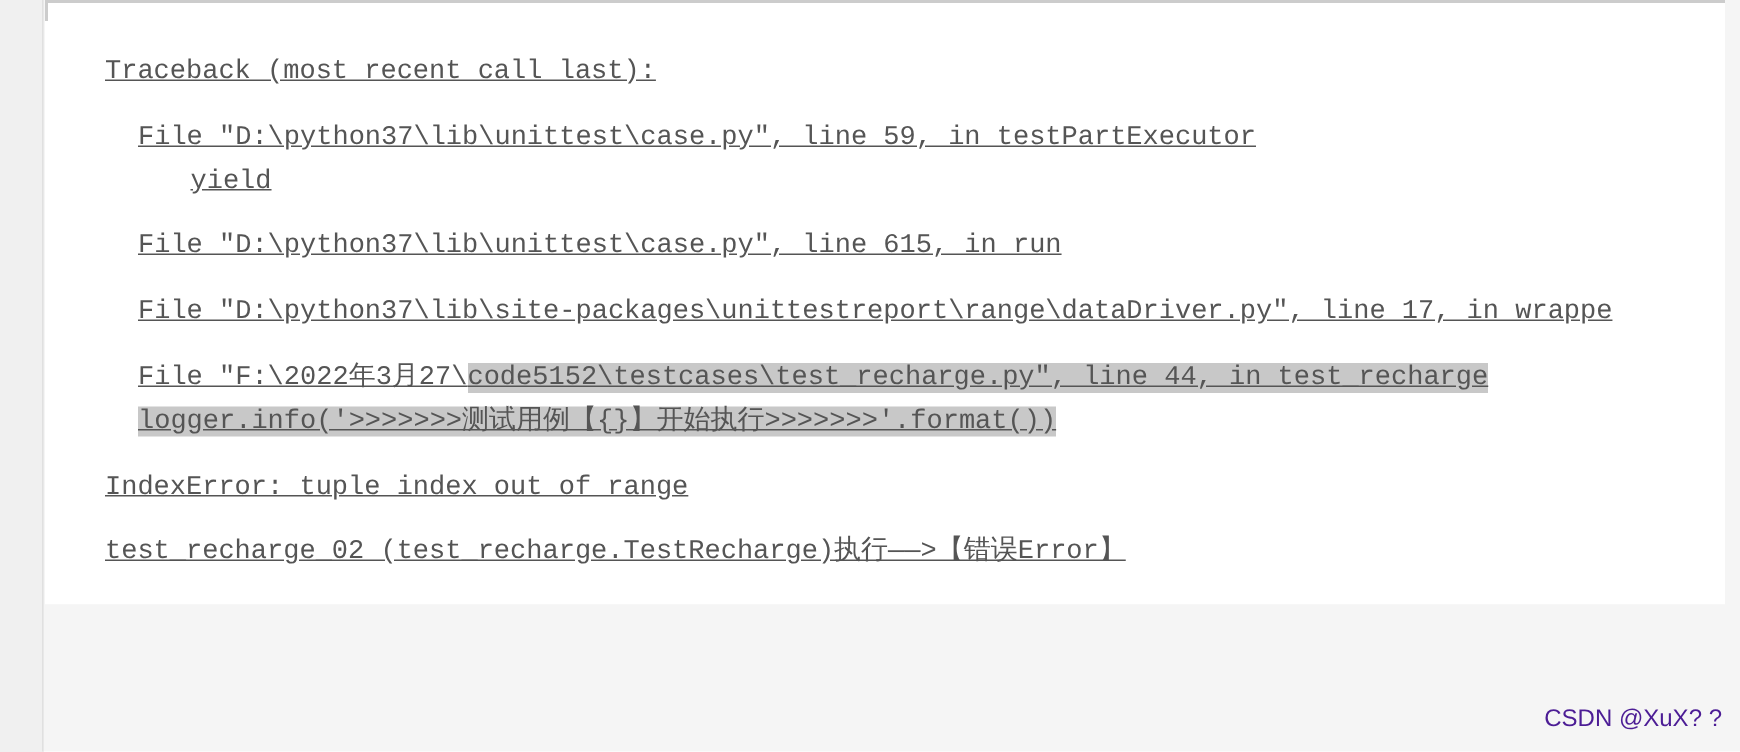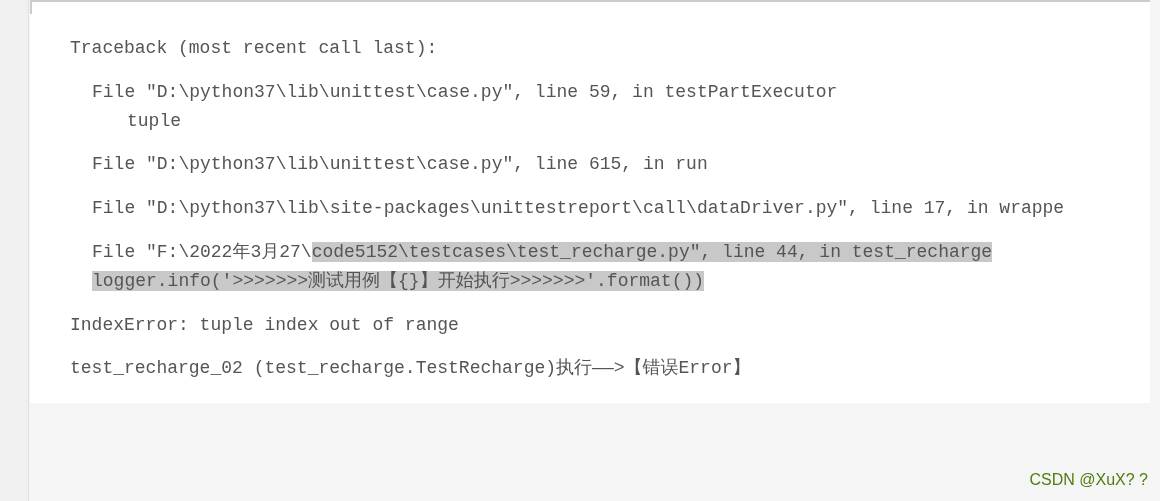--- a/index.html
+++ b/index.html
@@ -9,20 +9,21 @@
       background: #f5f5f5;
       color: #555;
       font-size: 18px;
       line-height: 1.6;
     }
     .container {
       background: #fff;
       margin: 0 10px 0 30px;
       padding: 20px 20px 20px 40px;
       overflow: hidden;
+      text-decoration: underline;
     }
     .header-border {
       border-top: 2px solid #ccc;
       border-left: 2px solid #ccc;
       height: 12px;
       position: relative;
       margin: 0 10px 0 30px;
       background: #fff;
     }
     .header-cell {
@@ -51,21 +52,21 @@
       margin-top: 14px;
       margin-bottom: 15px;
     }
     .test-line {
       white-space: nowrap;
     }
     .watermark {
       position: fixed;
       bottom: 8px;
       right: 12px;
-      color: #4d7c0f;
+      color: #4c1d95;
       font-size: 16px;
       font-family: sans-serif;
     }
     .left-margin {
       position: fixed;
       left: 0;
       top: 0;
       bottom: 0;
       width: 28px;
       background: #f0f0f0;
@@ -81,29 +82,29 @@
   <div class="header-cell" style="left:160px"></div>
   <div class="header-cell" style="left:540px"></div>
 </div>
 
 <div class="container">
 
   <div class="traceback-header">Traceback (most recent call last):</div>
 
   <div class="frame">
     <div class="frame-line">  File "D:\python37\lib\unittest\case.py", line 59, in testPartExecutor</div>
-    <div class="frame-code">    tuple</div>
+    <div class="frame-code">    yield</div>
   </div>
 
   <div class="frame">
     <div class="frame-line">  File "D:\python37\lib\unittest\case.py", line 615, in run</div>
   </div>
 
   <div class="frame">
-    <div class="frame-line">  File "D:\python37\lib\site-packages\unittestreport\call\dataDriver.py", line 17, in wrappe</div>
+    <div class="frame-line">  File "D:\python37\lib\site-packages\unittestreport\range\dataDriver.py", line 17, in wrappe</div>
   </div>
 
   <div class="frame">
     <div class="frame-line"><span>  File "F:\2022年3月27\</span><span class="highlighted">code5152\testcases\test_recharge.py", line 44, in test_recharge</span></div>
     <div><span class="highlighted">    logger.info('&gt;&gt;&gt;&gt;&gt;&gt;&gt;测试用例【{}】开始执行&gt;&gt;&gt;&gt;&gt;&gt;&gt;'.format())</span></div>
   </div>
 
   <div class="error-line">IndexError: tuple index out of range</div>
 
   <div class="test-line">test_recharge_02 (test_recharge.TestRecharge)执行——&gt;【错误Error】</div>

